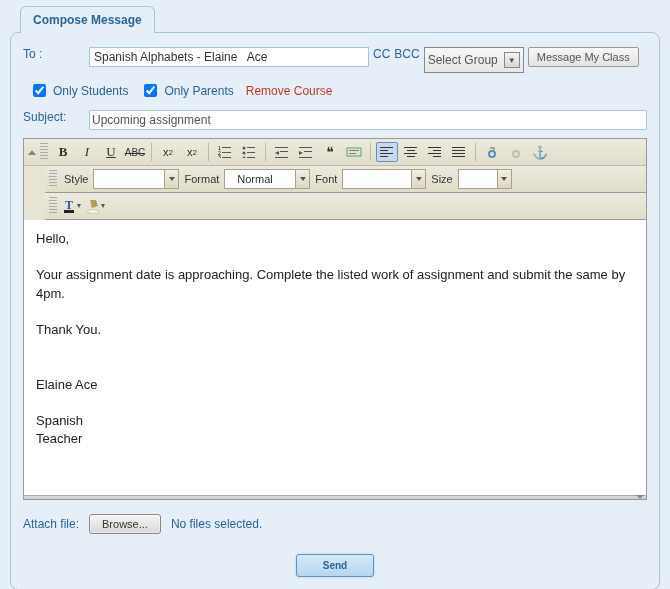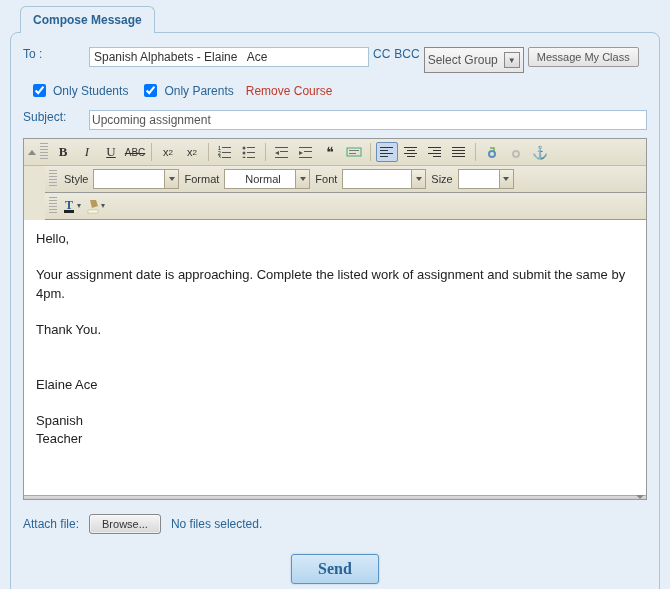--- a/index.html
+++ b/index.html
@@ -178,21 +178,21 @@
     margin: 0 3px 0 3px;
   }
   .dd-field {
     display: inline-flex;
     align-items: center;
     height: 20px;
     border: 1px solid #a8a28c;
     background: #fff;
   }
   .dd-text {
-    padding: 0 20px;
+    padding: 0 12px;
     font-size: 11px;
     color: #333;
   }
   .dd-arrow {
     width: 14px;
     height: 100%;
     border-left: 1px solid #a8a28c;
     background: linear-gradient(#f2efe2,#dcd7c0);
     display: inline-flex;
     align-items: center;
@@ -250,24 +250,23 @@
     justify-content: center;
     margin-top: 20px;
   }
   .send-btn {
     border: 1px solid #5a93c4;
     background: linear-gradient(#d6e9f8,#b4d6ef);
     border-radius: 3px;
     padding: 5px 26px;
     color: #2a6496;
     font-weight: bold;
-    font-size: 16px;
+    font-size: 10px;
     cursor: pointer;
     box-shadow: 0 0 2px rgba(90,147,196,0.5);
-    font-family: Liberation Serif, serif;
   }
 </style>
 </head>
 <body>
 
 <div class="page">
   <div class="tab-header">
     <div class="tab">Compose Message</div>
   </div>
   <div class="panel">

